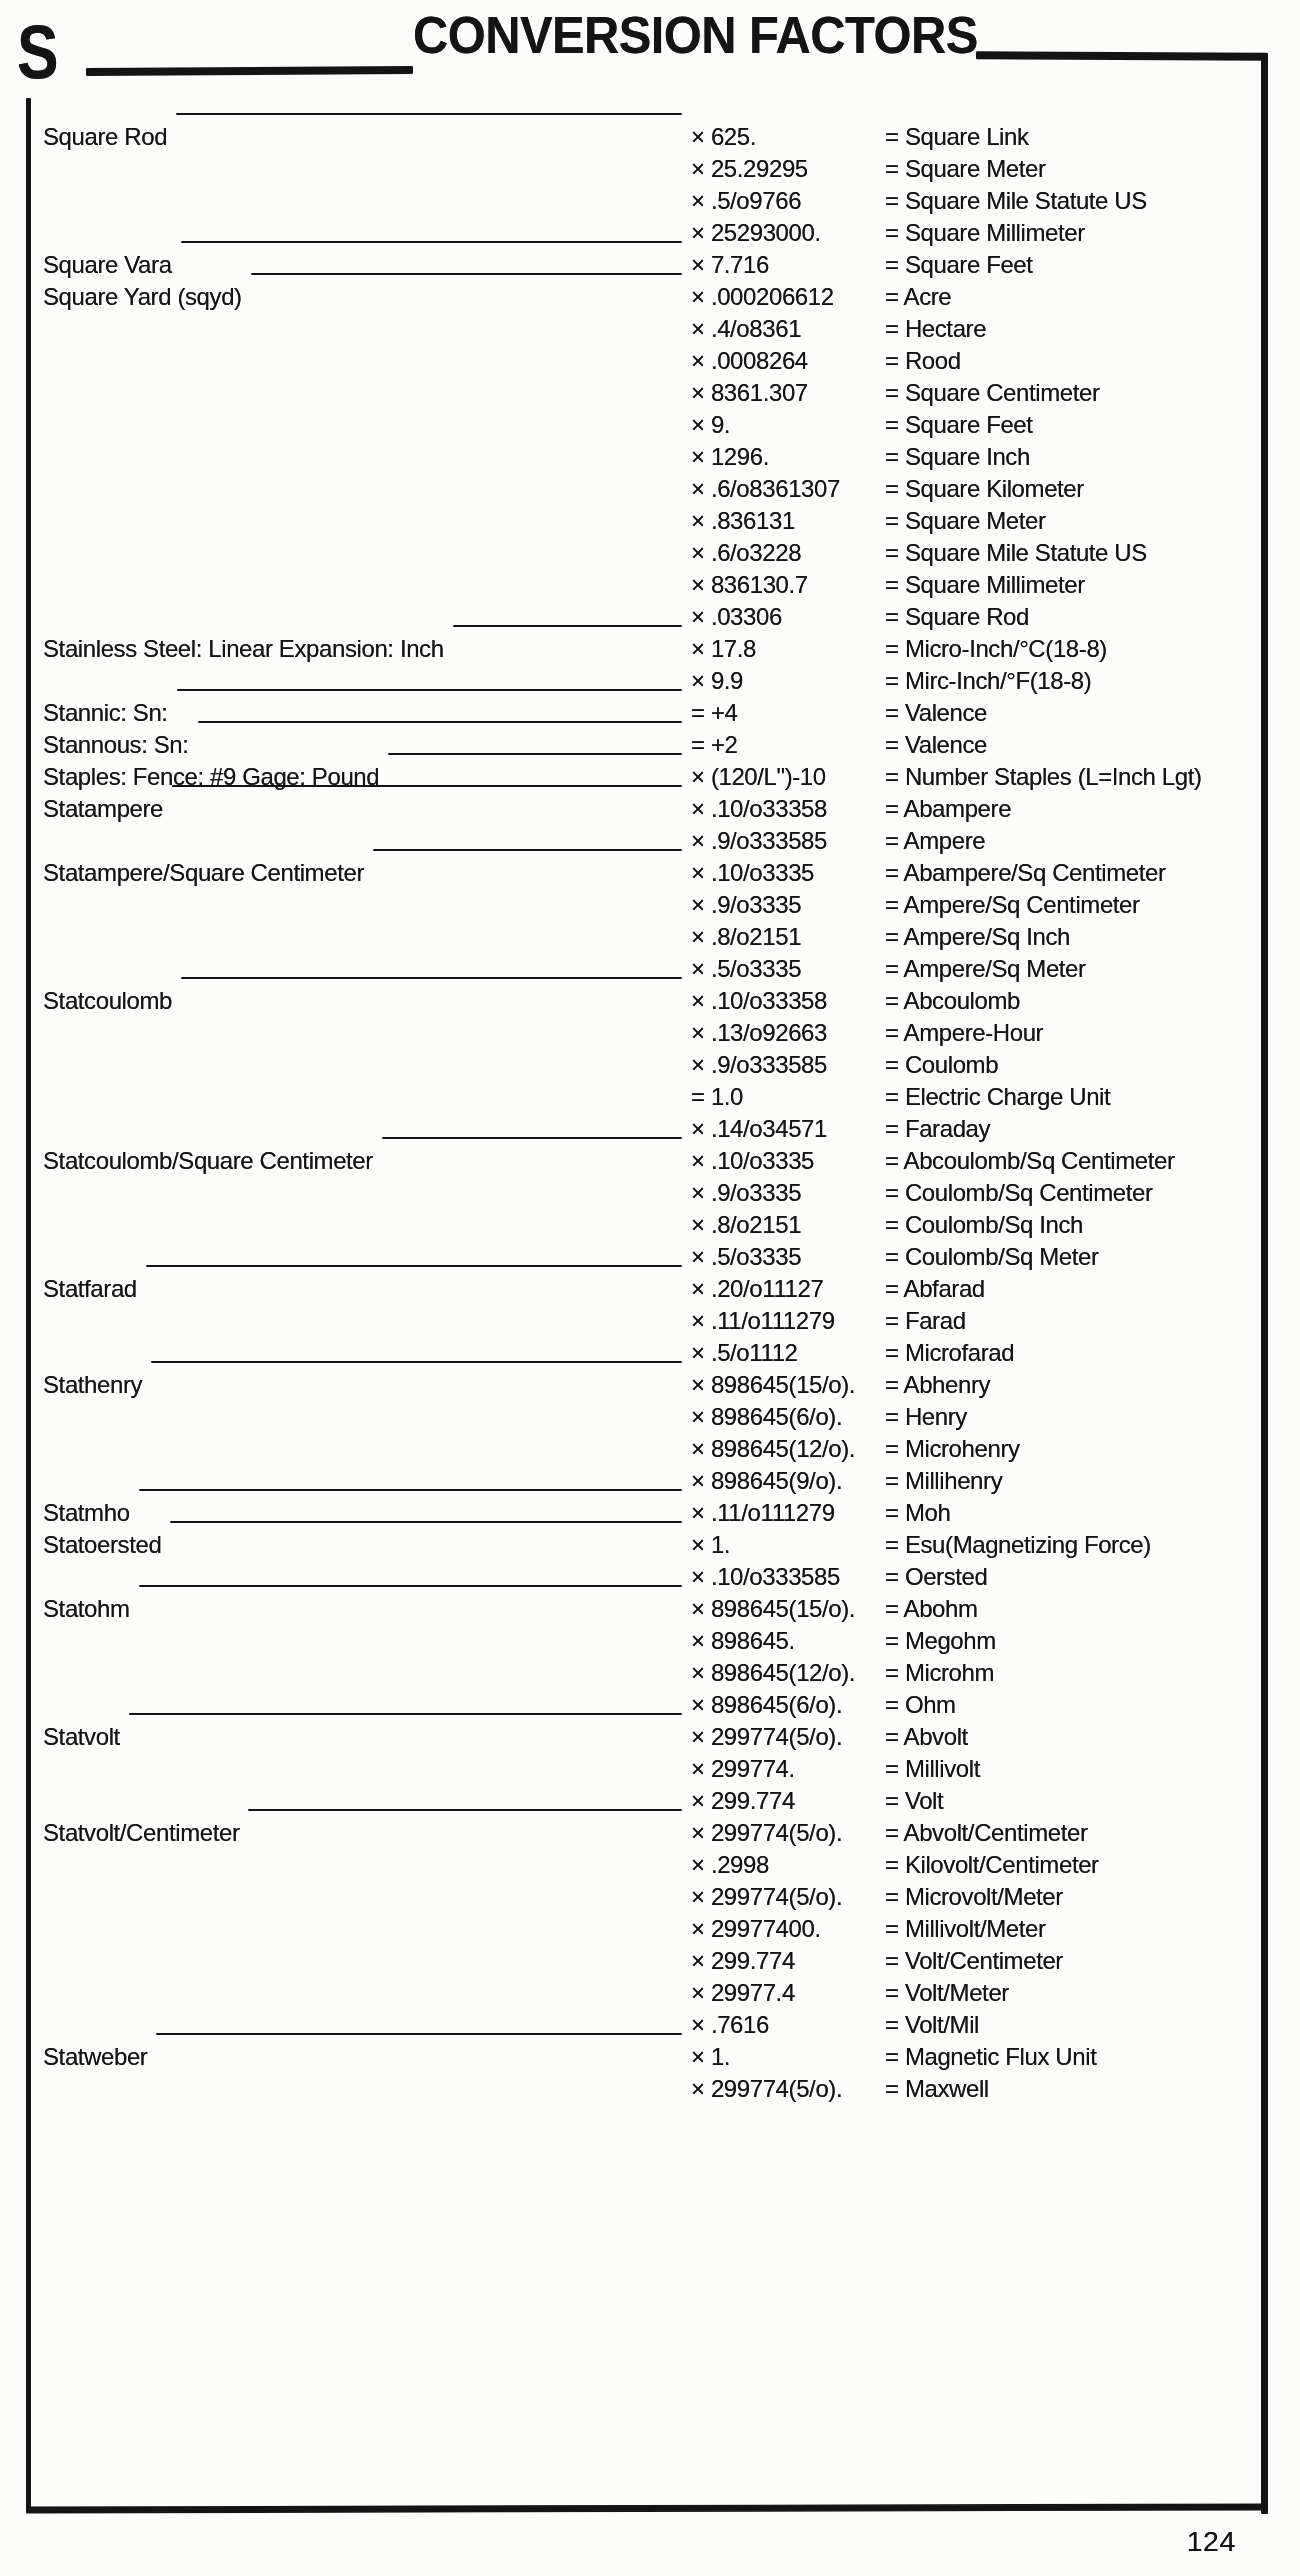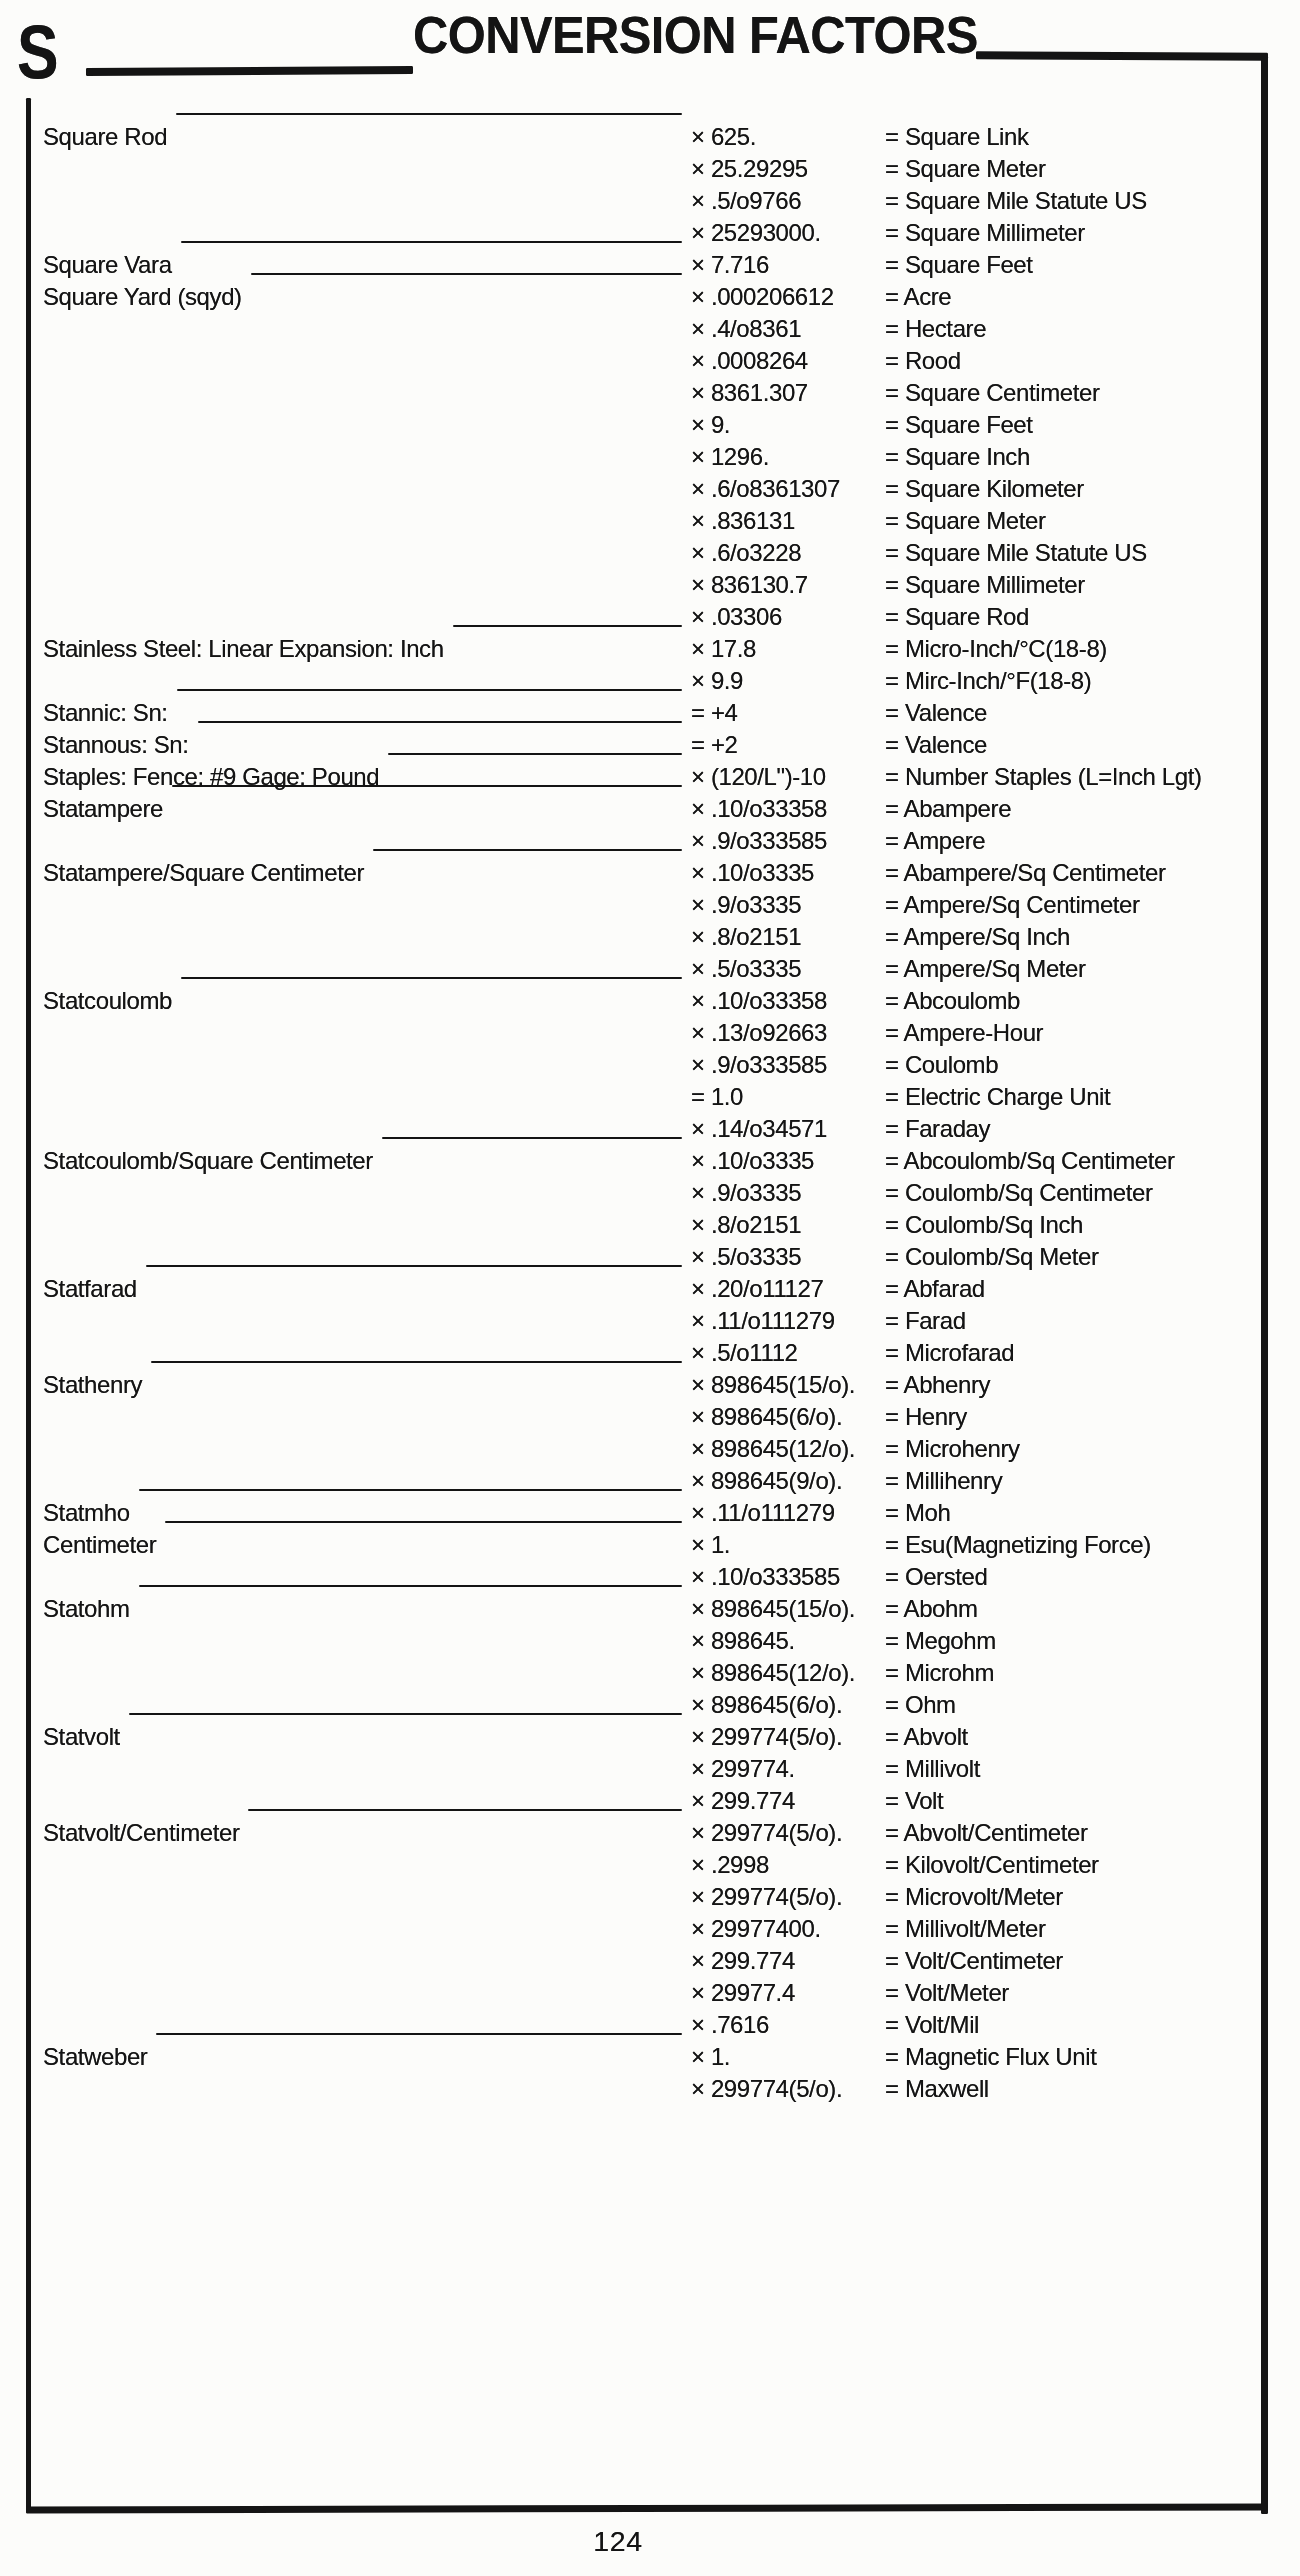--- a/index.html
+++ b/index.html
@@ -51,21 +51,21 @@
   .row .leader::after{
     content:"";position:absolute;left:9px;right:9px;bottom:5.8px;
     border-bottom:2.6px solid var(--ink);border-radius:1.3px;
   }
   .row.noline .leader::after{display:none;}
   .row .factor{flex:0 0 194px;}
   .row .result{flex:0 0 362px;}
   
   .pagenum{
     position:absolute;left:0;top:2525px;width:1236px;
-    text-align:center;font-size:28.5px;letter-spacing:0.6px;
+    text-align:right;font-size:28.5px;letter-spacing:0.6px;
     text-shadow:0 0 0.5px rgba(0,0,0,.65);
   }
 </style>
 </head>
 <body>
 
 <div class="page">
 
   <div class="letter">S</div>
   <div class="title">CONVERSION FACTORS</div>
@@ -336,21 +336,21 @@
         <span class="factor">× 898645(9/o).</span>
         <span class="result">= Millihenry</span>
       </div>
       <div class="row">
         <span class="label">Statmho</span>
         <span class="leader"></span>
         <span class="factor">× .11/o111279</span>
         <span class="result">= Moh</span>
       </div>
       <div class="row">
-        <span class="label">Centimeter</span>
+        <span class="label">Statoersted</span>
         <span class="leader"></span>
         <span class="factor">× 1.</span>
         <span class="result">= Esu(Magnetizing Force)</span>
       </div>
       <div class="row noline">
         <span class="label"></span>
         <span class="leader"></span>
         <span class="factor">× .10/o333585</span>
         <span class="result">= Oersted</span>
       </div>

